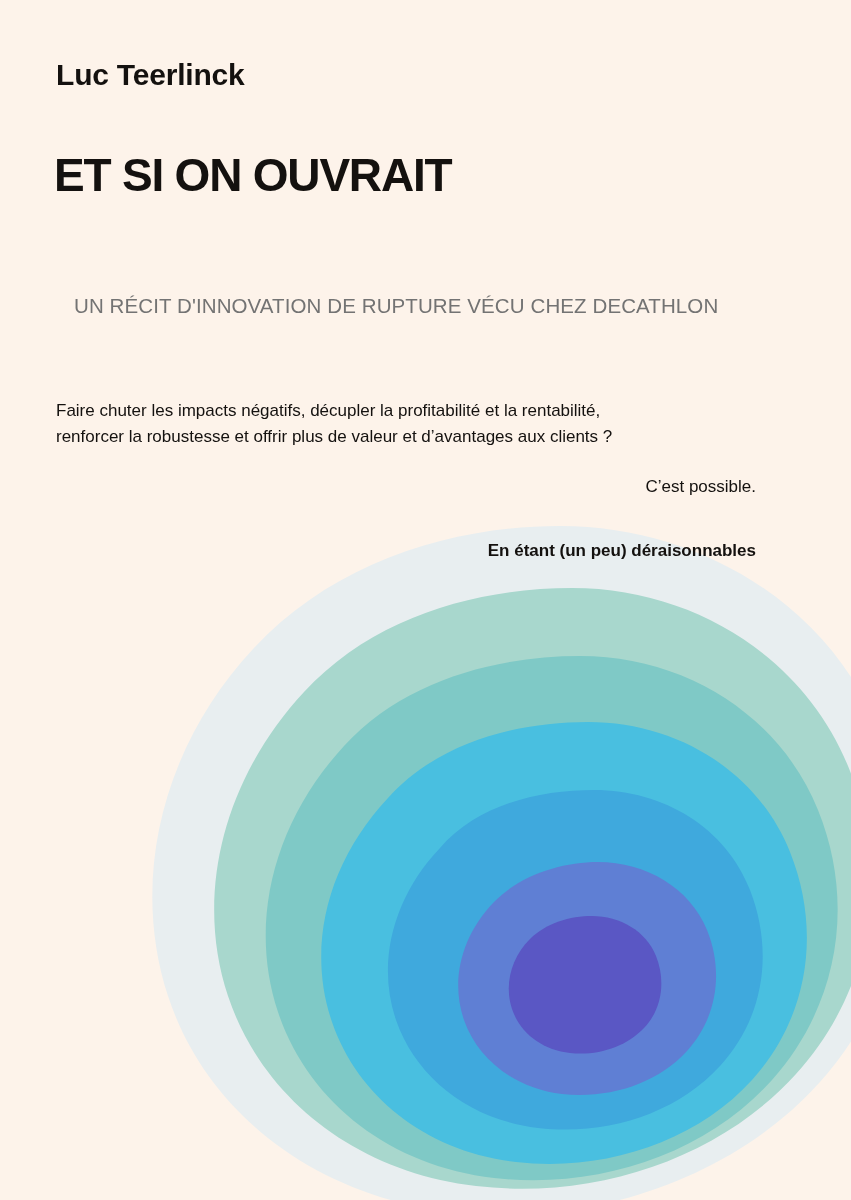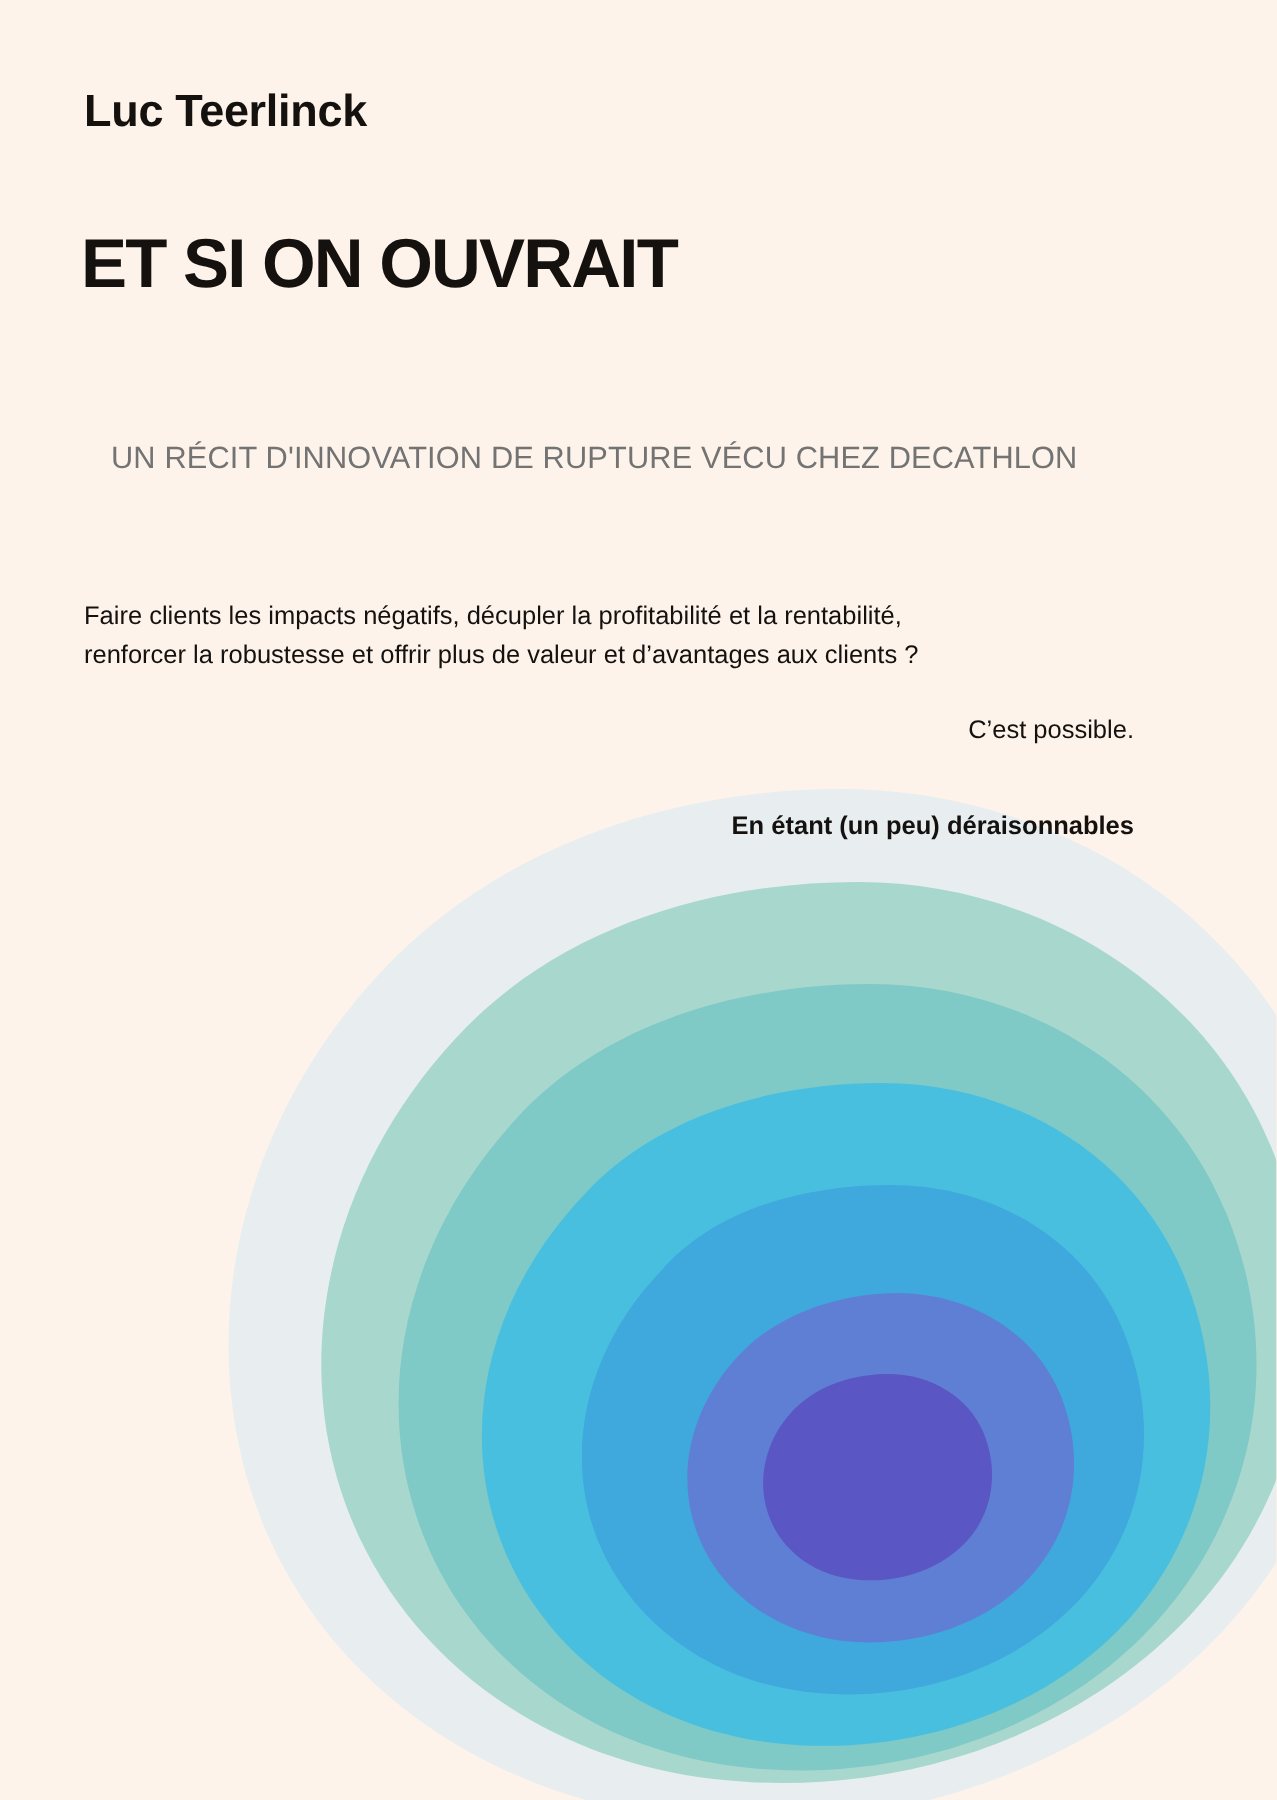--- a/index.html
+++ b/index.html
@@ -185,21 +185,21 @@
     <div class="author">Luc Teerlinck</div>
 
     <h1 class="title">
       <span class="line">ET SI ON OUVRAIT</span>
     </h1>
 
     <div class="subtitle">UN RÉCIT D'INNOVATION DE RUPTURE VÉCU CHEZ DECATHLON</div>
 
     <div class="blurb">
       <div class="para-lines">
-        <span>Faire clients les impacts négatifs, décupler la profitabilité et la rentabilité,</span>
+        <span>Faire chuter les impacts négatifs, décupler la profitabilité et la rentabilité,</span>
         <span>renforcer la robustesse et offrir plus de valeur et d’avantages aux clients  ?</span>
       </div>
     </div>
 
     <div class="tagline">
       <span class="normal">C’est possible.</span>
       <span class="strong">En étant (un peu) déraisonnables</span>
     </div>
 
   </div>

